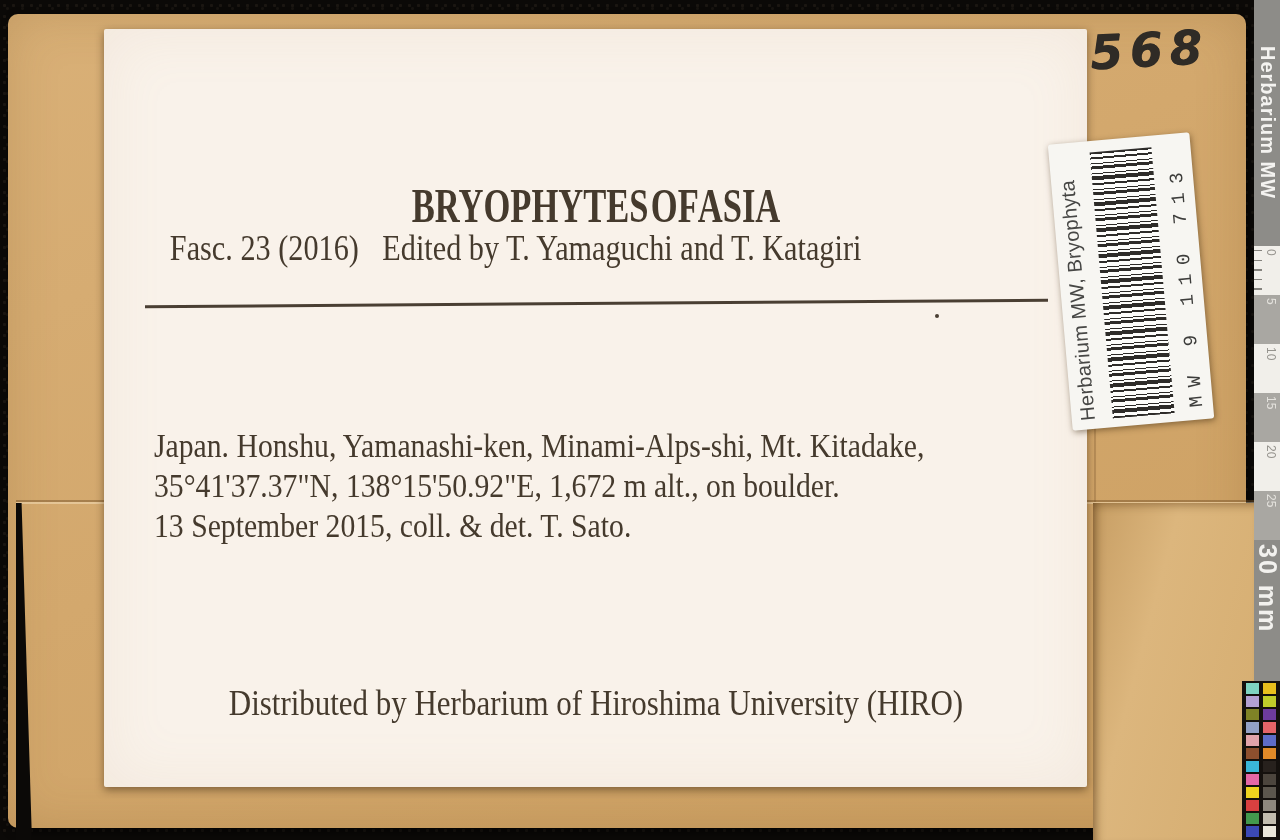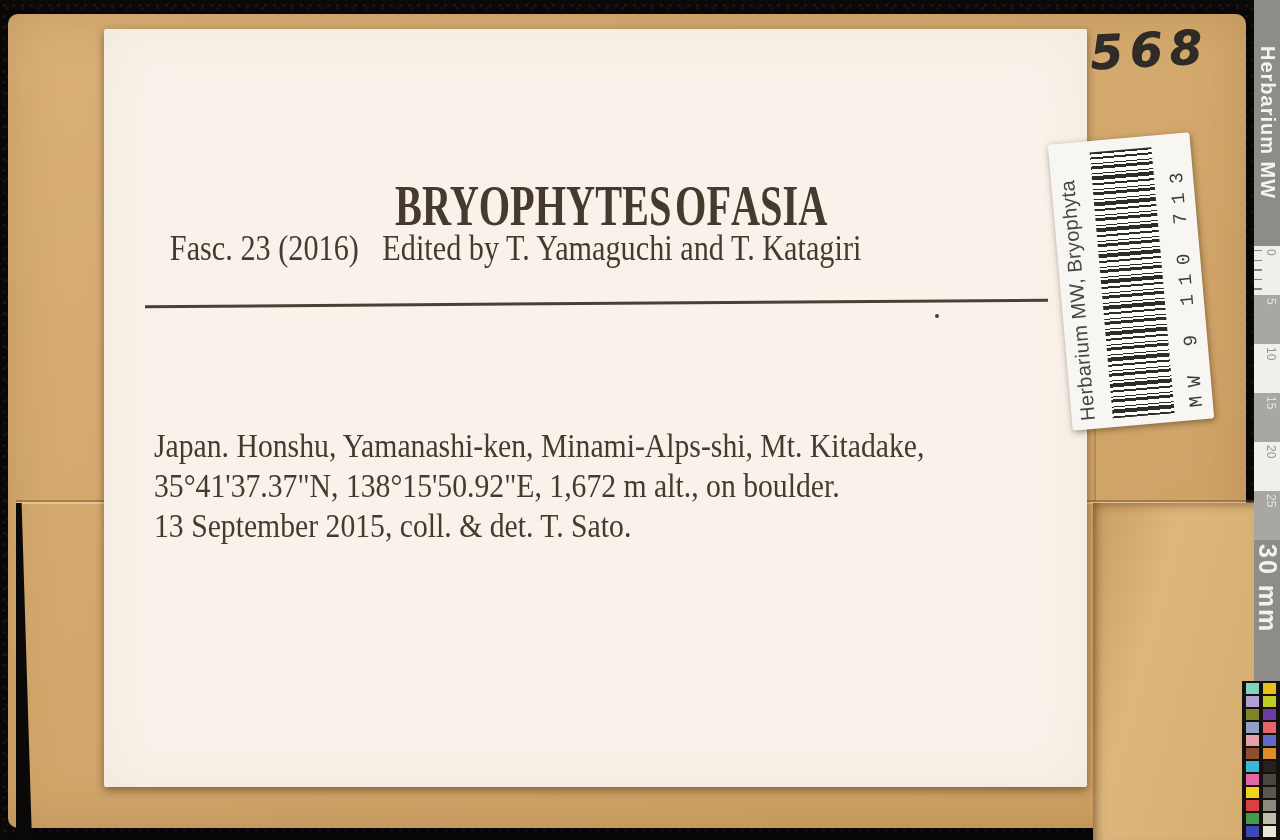--- a/index.html
+++ b/index.html
@@ -46,21 +46,21 @@
     transform:rotate(-3deg);text-shadow:.6px .6px 0 #2f2b26;
   }
   
   .label{
     position:absolute;left:104px;top:29px;width:983px;height:758px;
     background:#f9f2ea;border-radius:2px;
     box-shadow:0 3px 9px rgba(45,28,10,.5), inset 0 0 60px rgba(195,165,125,.12);
     color:#453a2d;
   }
   .t-title{position:absolute;left:0;top:155px;width:100%;text-align:center;
-    font-weight:bold;font-size:56px;line-height:44px;word-spacing:-9px;margin-left:16px;}
+    font-weight:bold;font-size:48px;line-height:44px;word-spacing:-9px;}
   .t-title>span{display:inline-block;transform:scaleX(.72);transform-origin:center;}
   .t-sub{position:absolute;left:0;top:199px;width:100%;display:flex;justify-content:flex-start;gap:0;
     font-size:36px;line-height:40px;}
   .t-sub-inner{display:inline-flex;gap:28px;transform:scaleX(.84);transform-origin:center;}
   .rule{position:absolute;left:41px;top:273px;width:903px;height:2.5px;background:#4a3f33;
     transform:rotate(-.4deg);}
   .rule-dot{position:absolute;left:831px;top:285px;width:4px;height:4px;border-radius:50%;background:#4a3f33;}
   .t-species{position:absolute;left:0;top:322px;width:100%;text-align:center;
     font-size:33px;line-height:38px;}
   .t-species>span.row{display:inline-block;transform:scaleX(.85);transform-origin:center;white-space:nowrap;}
@@ -138,20 +138,23 @@
         <span>Fasc. 23 (2016)</span>
         <span>Edited by T. Yamaguchi and T. Katagiri</span>
       </span>
     </div>
     <div class="rule"></div>
     <div class="rule-dot"></div>
     <div class="t-locality">
       <div>Japan. Honshu, Yamanashi-ken, Minami-Alps-shi, Mt. Kitadake,</div>
       <div>35°41'37.37"N, 138°15'50.92"E, 1,672 m alt., on boulder.</div>
       <div>13 September 2015, coll. &amp; det. T. Sato.</div>
+    </div>
+    <div class="t-dist">
+      <span>Distributed by Herbarium of Hiroshima University (HIRO)</span>
     </div>
   </div>
 
   <div class="sticker">
     <div class="sticker-inner">
       <div class="sticker-brand">Herbarium MW, Bryophyta</div>
       <div class="barcode"></div>
       <div class="sticker-code">MW 9 110 713</div>
     </div>
   </div>

